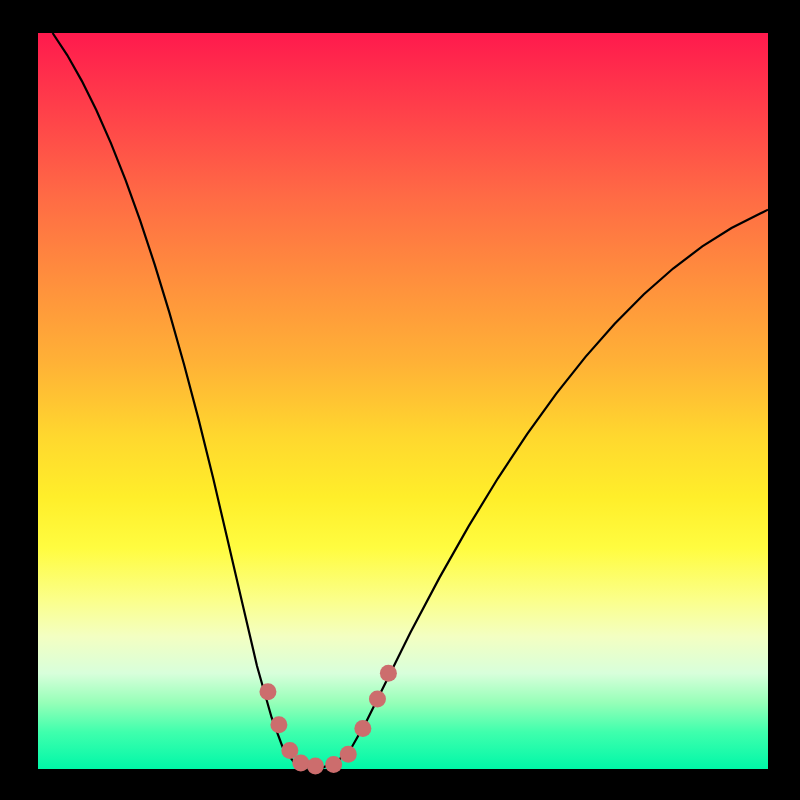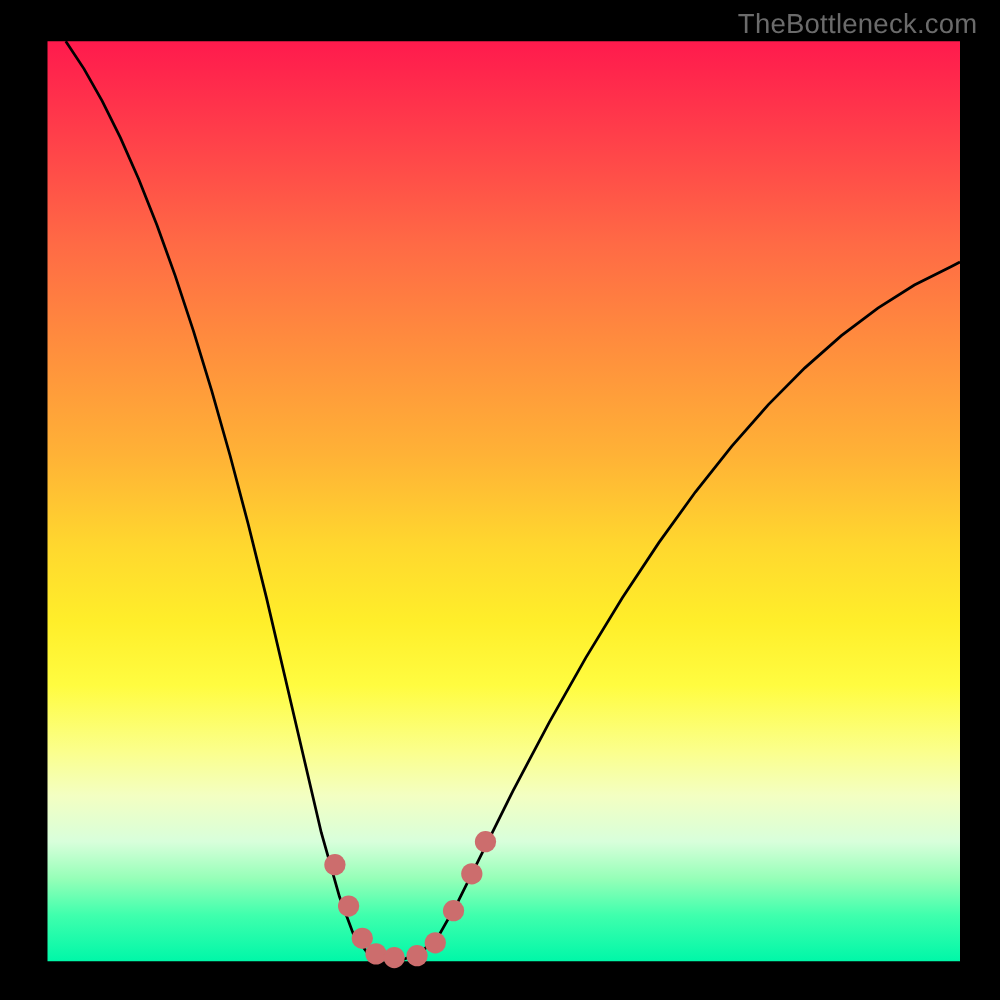--- a/index.html
+++ b/index.html
@@ -75,14 +75,13 @@
         <circle cx="262.80" cy="730.11" r="8.5" fill="#cc6d6d"></circle>
         <circle cx="277.40" cy="733.06" r="8.5" fill="#cc6d6d"></circle>
         <circle cx="295.65" cy="731.58" r="8.5" fill="#cc6d6d"></circle>
         <circle cx="310.25" cy="721.28" r="8.5" fill="#cc6d6d"></circle>
         <circle cx="324.85" cy="695.52" r="8.5" fill="#cc6d6d"></circle>
         <circle cx="339.45" cy="666.08" r="8.5" fill="#cc6d6d"></circle>
         <circle cx="350.40" cy="640.32" r="8.5" fill="#cc6d6d"></circle>
       </g>
   </svg>
 
-  <div class="watermark">TheBottleneck.com</div>
 </div>
 
 </body></html>

